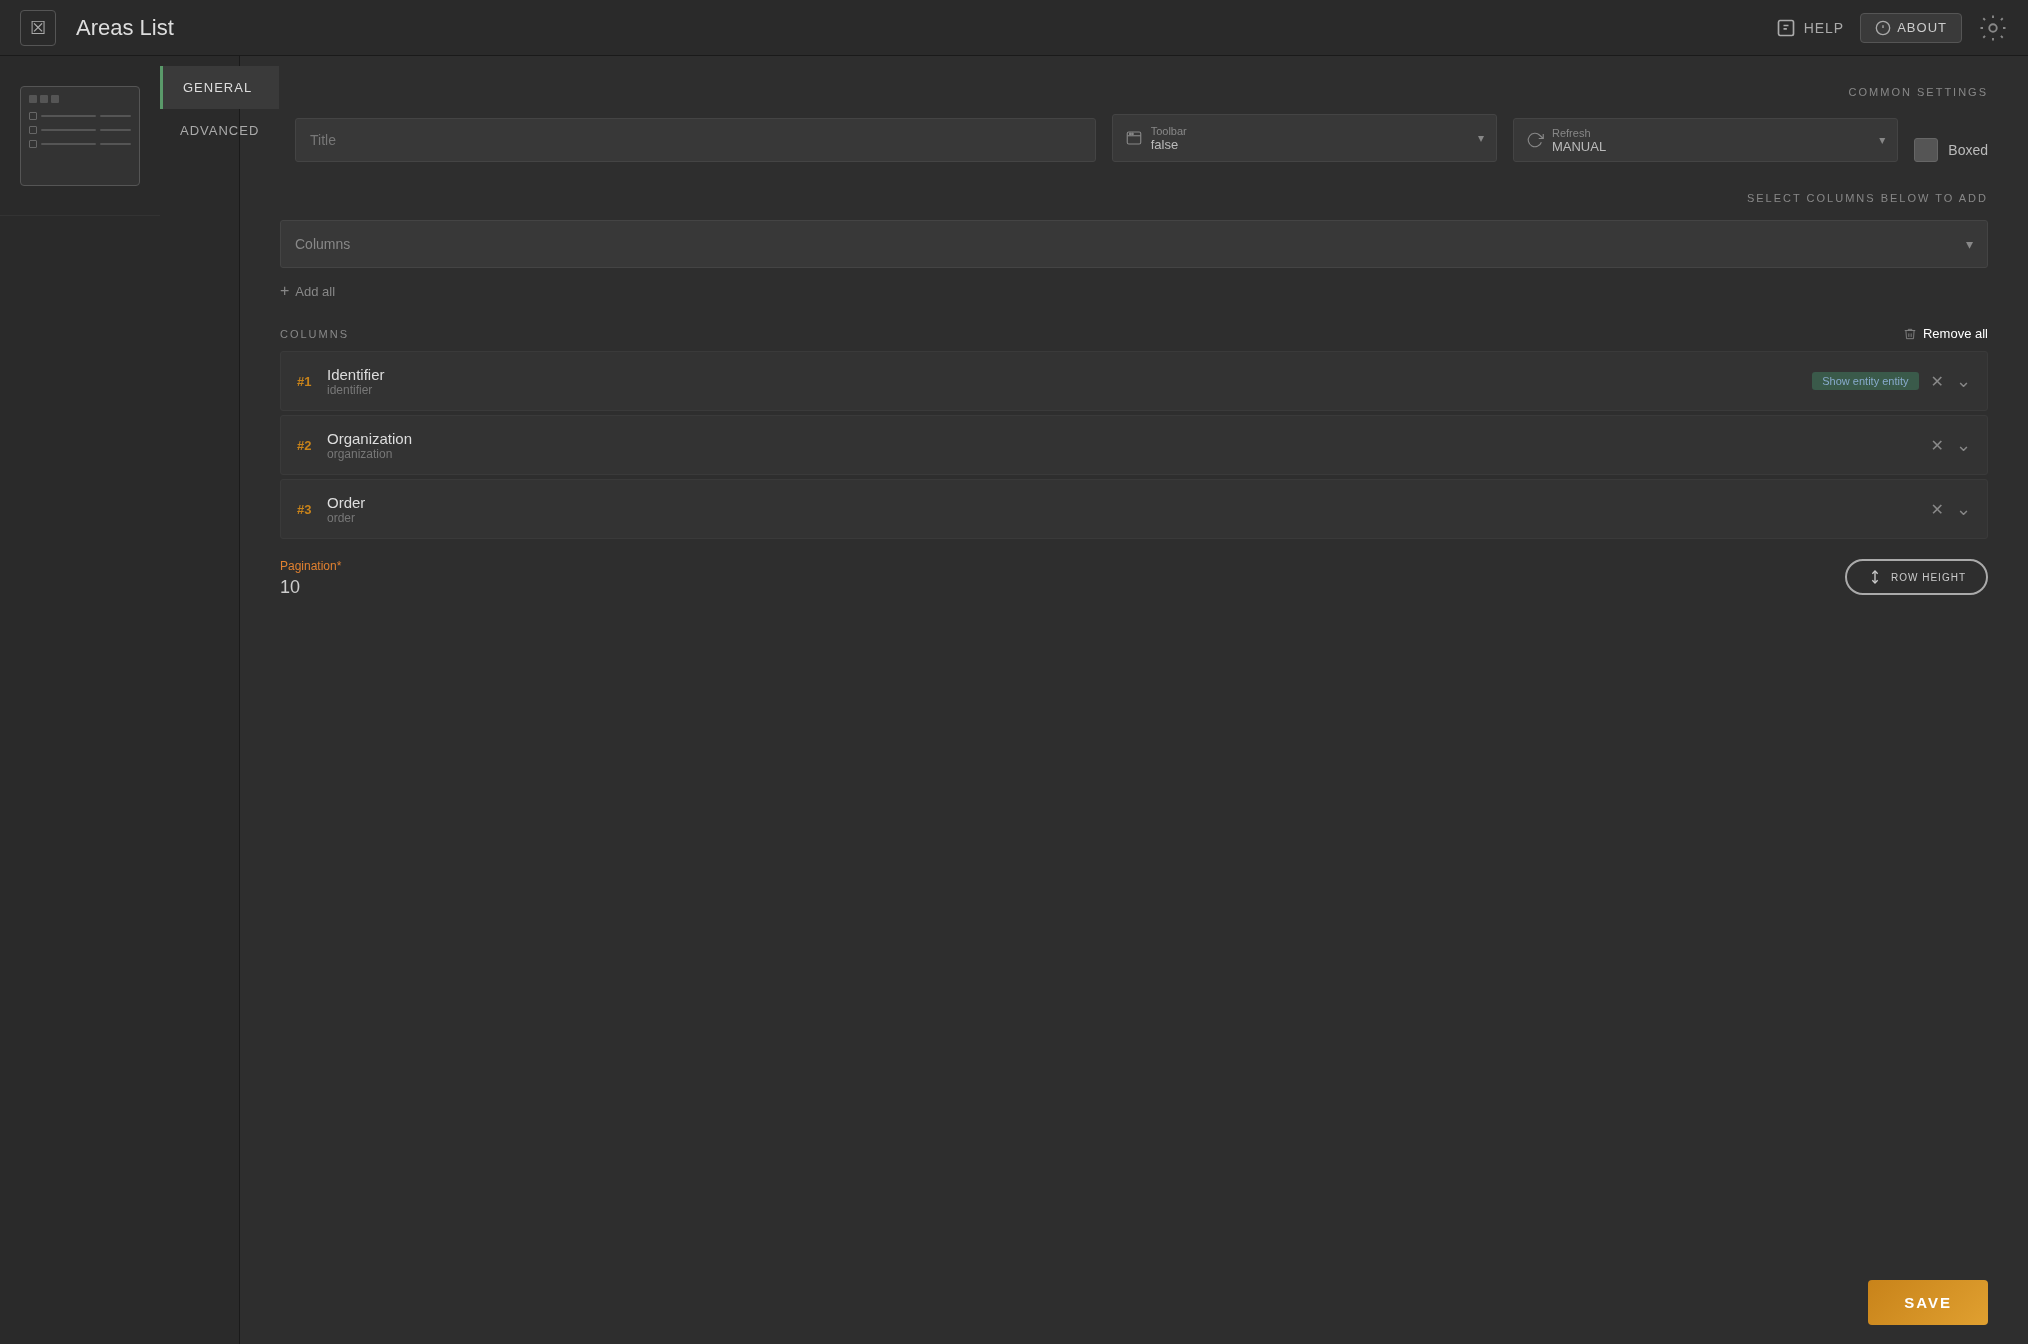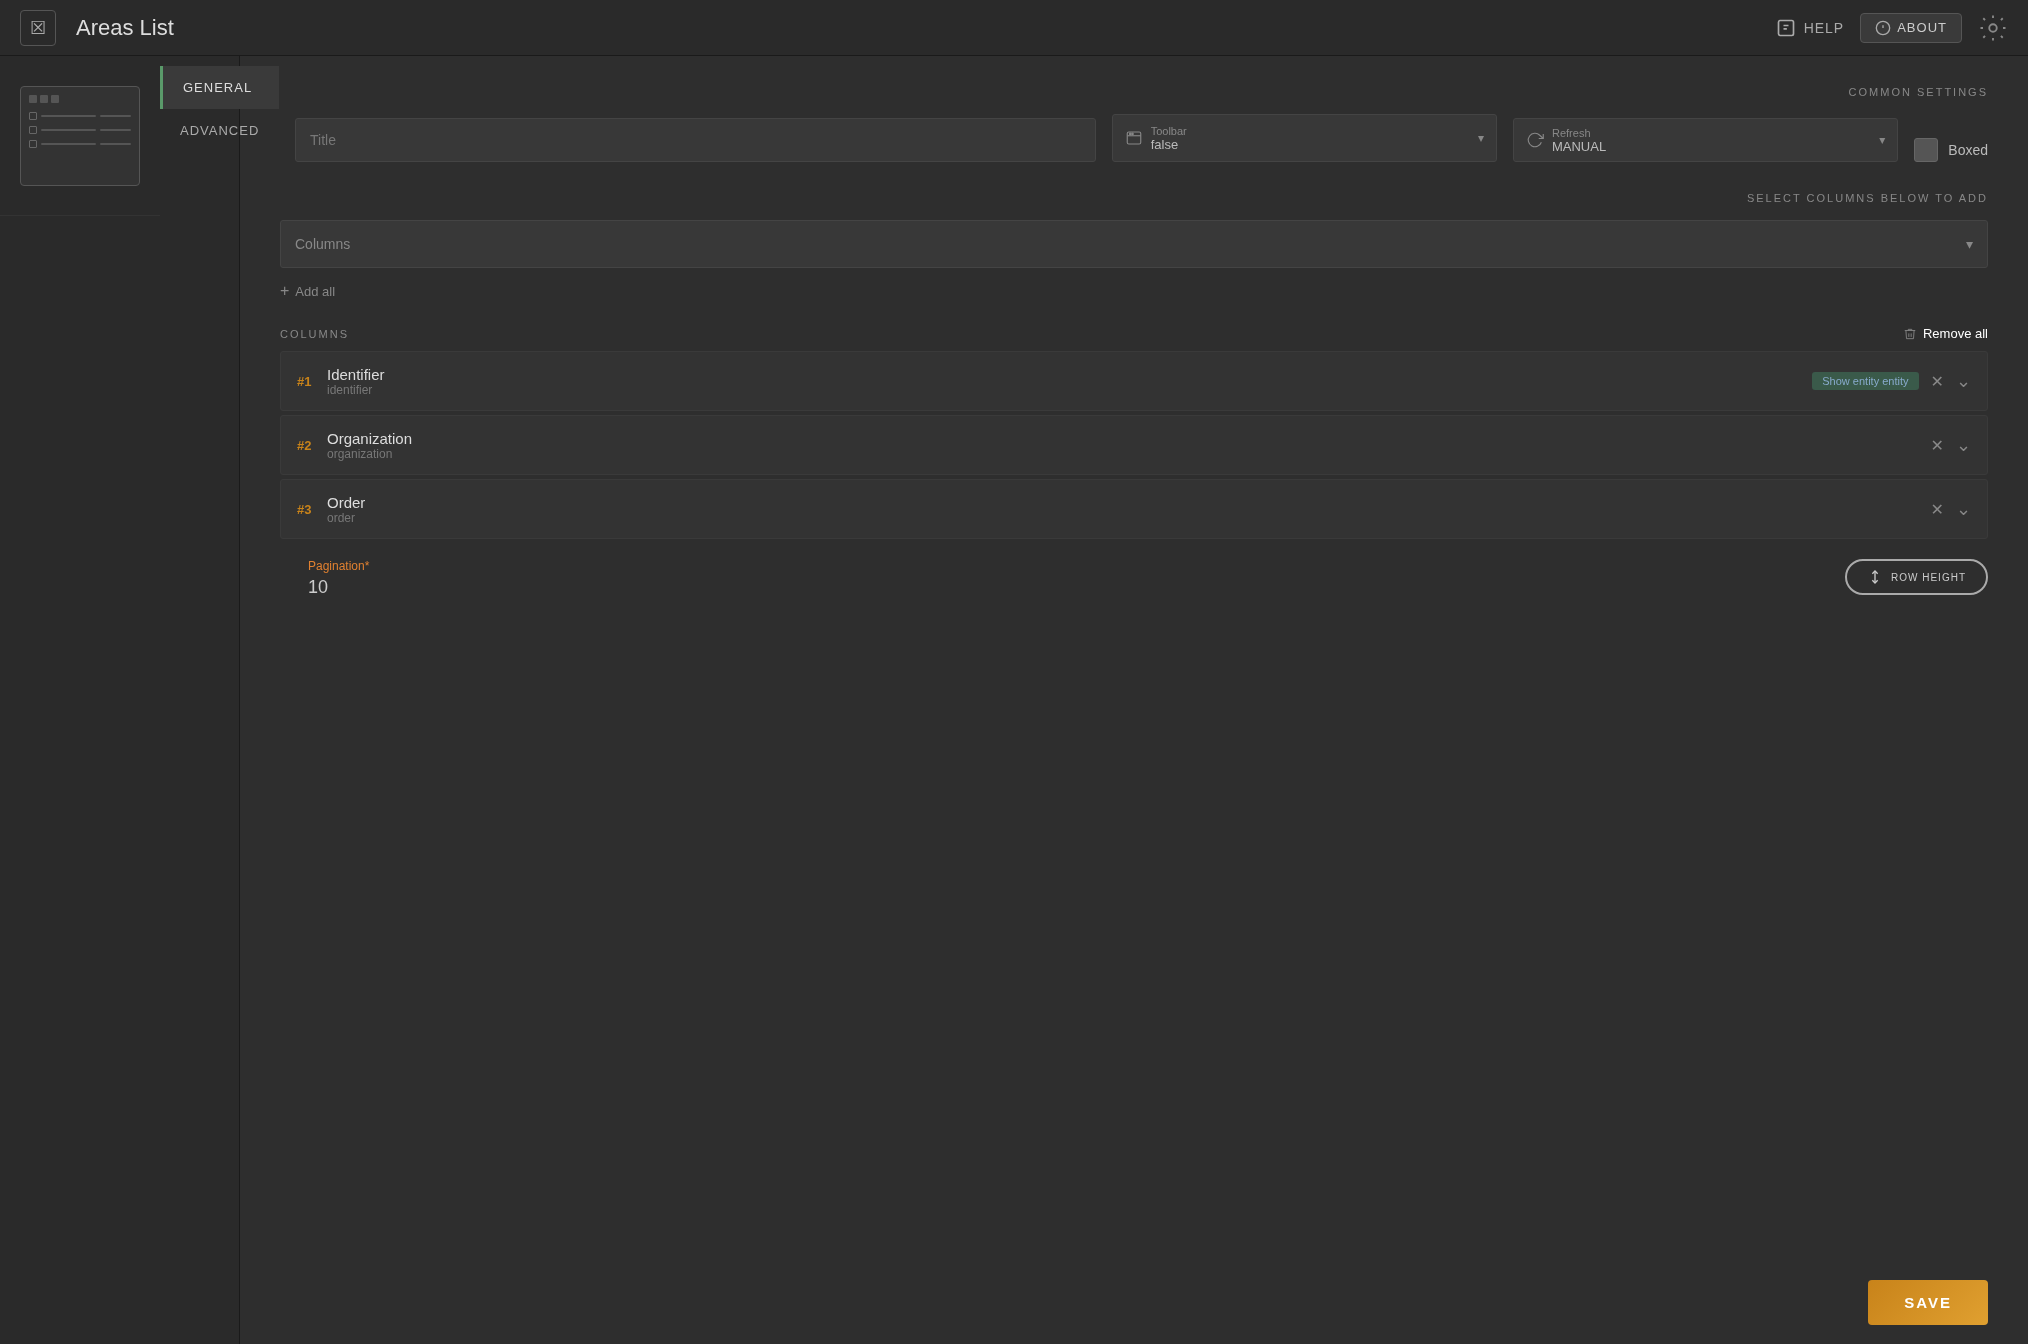--- a/index.html
+++ b/index.html
@@ -371,21 +371,20 @@
 
     
     .bottom-section {
       display: flex;
       align-items: flex-start;
       gap: 20px;
       margin-top: 20px;
     }
     .pagination-field {
       flex: 1;
-      margin-left: 28px;
     }
     .pagination-label {
       font-size: 12px;
       color: #888;
       margin-bottom: 4px;
     }
     .pagination-label span {
       color: #e08030;
     }
     .pagination-value {

